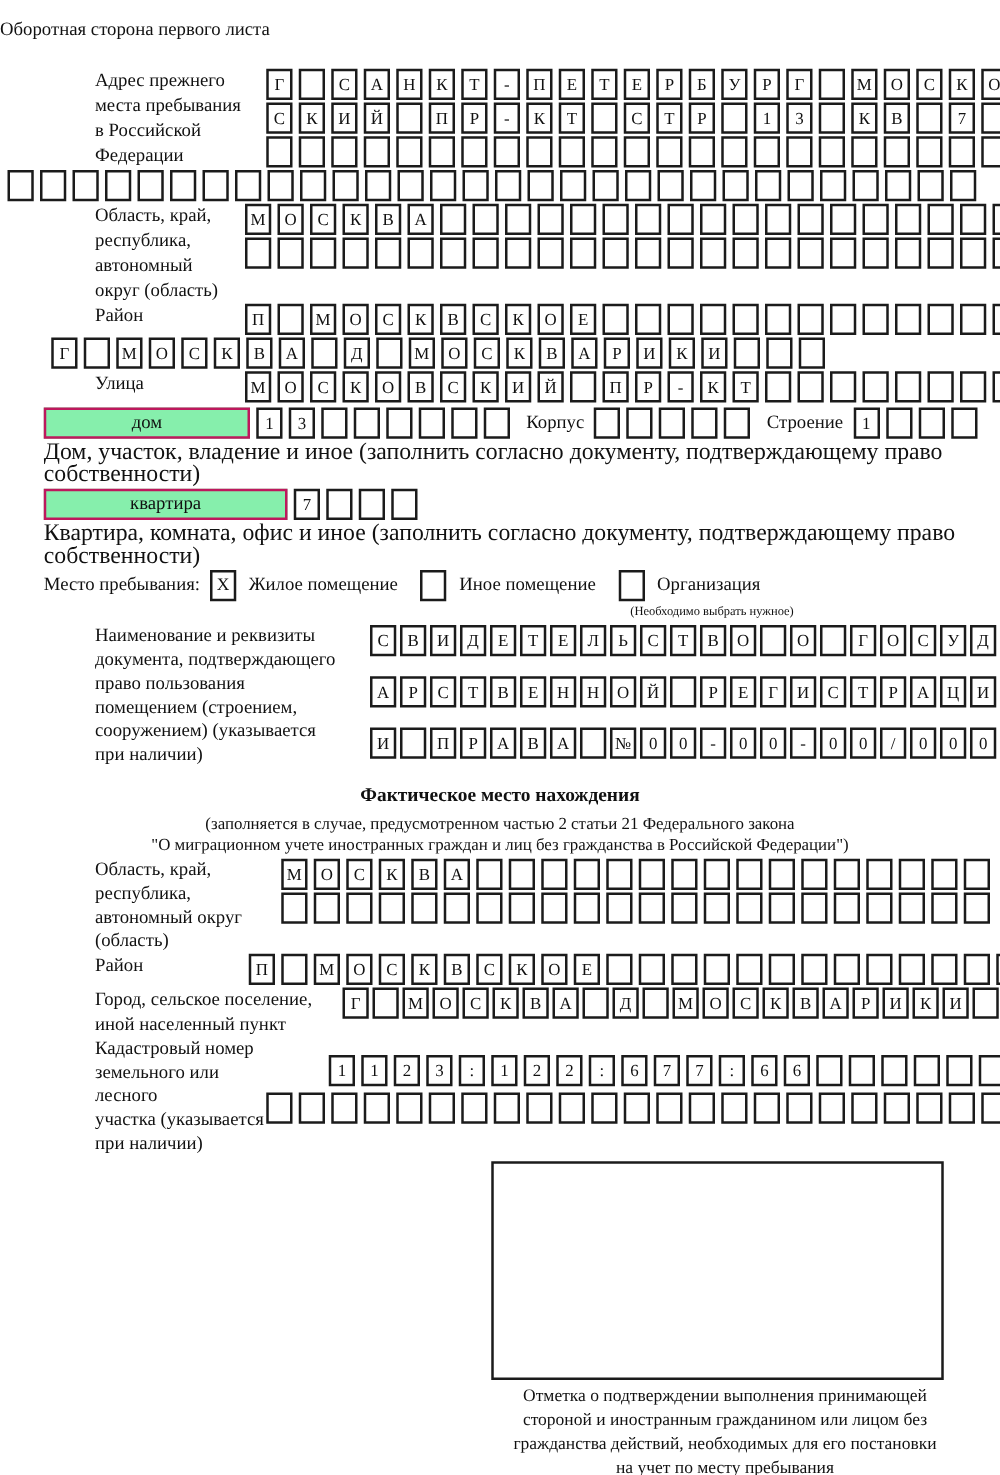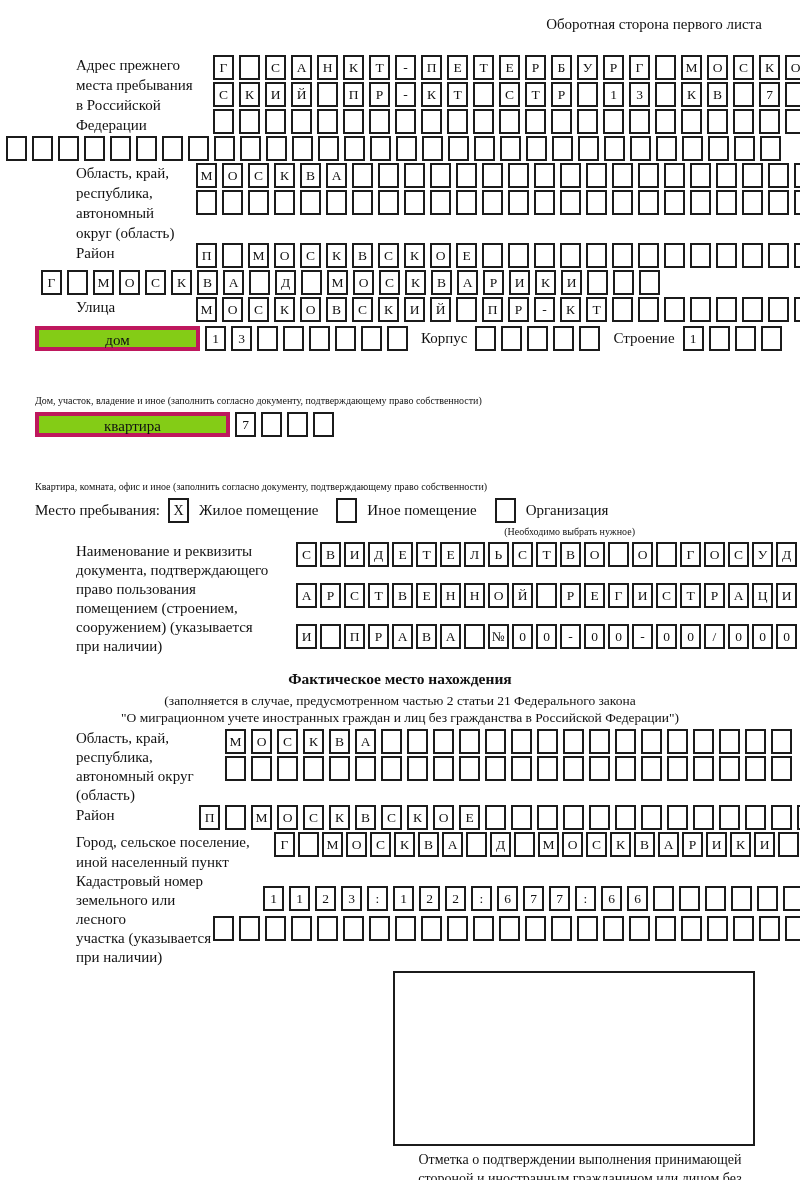--- a/index.html
+++ b/index.html
@@ -1,38 +1,38 @@
 <!DOCTYPE html>
 <html><head>
 <meta charset="utf-8">
 <style>
   html,body{margin:0;padding:0;background:#fff;}
   .page{position:relative;width:800px;height:1180px;background:#fff;overflow:hidden;
         font-family:"Liberation Serif","DejaVu Serif",serif;color:#111;}
-  .header-note{padding:16px 38px 0 0;text-align:right;font-size:15px;}
+  .header-note{padding:16px 38px 0 0;text-align:left;font-size:15px;}
   .row-flex{display:flex;align-items:flex-start;margin-left:41px;}
   .rows{display:flex;flex-direction:column;}
   .cellrow{display:flex;margin-bottom:2px;}
   .cell{flex:none;width:17px;height:21px;border:2px solid #1b1b1b;margin-right:5px;
         font-size:13.5px;line-height:21px;text-align:center;background:#fff;}
   .cellrow.tight .cell{margin-right:3px;}
   .lbl{font-size:15px;line-height:20px;}
   .inline-lbl{font-size:15px;line-height:25px;margin:0 8px;white-space:nowrap;}
   .w137{width:137px;flex:none;} .w120{width:120px;flex:none;} .w145{width:145px;flex:none;}
   .w149{width:149px;flex:none;} .w123{width:123px;flex:none;} .w198{width:198px;flex:none;}
   .w220{width:220px;flex:none;}
   .ml35{margin-left:35px;} .ml6{margin-left:6px;} .ml50{margin-left:50px;}
   .mt22{margin-top:22px;} .mt2{margin-top:2px;} .mt3{margin-top:3px;}
   .mt14{margin-top:14px;}
   .note{font-size:13.5px;line-height:17px;}
   .center{text-align:center;}
   .sec-title{margin:4px 0;text-align:center;font-size:15.5px;font-weight:bold;line-height:19px;}
-  .caption{font-size:10px;line-height:18px;margin-left:35px;margin-top:39px;}
-  .label-box{flex:none;box-sizing:border-box;height:25px;border:4px solid #be185d;
-             font-size:15px;line-height:21px;text-align:center;margin-right:5px;background:#84cc16;}
+  .caption{font-size:19px;line-height:18px;margin-left:35px;}
+  .label-box{flex:none;box-sizing:border-box;height:25px;border:2px solid #be185d;
+             font-size:15px;line-height:21px;text-align:center;margin-right:5px;background:#86efac;}
   .wbox165{width:165px;} .wbox195{width:195px;}
   .doc-rows .cellrow{margin-bottom:16px;}
   .kad-rows .cellrow{margin-bottom:5px;}
   .mesto{align-items:center;font-size:15px;}
   .checkbox{flex:none;box-sizing:border-box;width:21px;height:25px;border:2px solid #1b1b1b;
             font-size:14px;line-height:21px;text-align:center;margin:0 10px 0 8px;background:#fff;}
   .opt-label{white-space:nowrap;margin-right:10px;}
   .sel-note{width:600px;margin-left:35px;text-align:right;font-size:10px;line-height:17px;}
   .stamp-box{margin:4px 0 0 393px;width:362px;height:175px;border:2px solid #1b1b1b;box-sizing:border-box;}
   .stamp-caption{margin:4px 0 0 385px;width:390px;text-align:center;font-size:14px;line-height:19px;}

